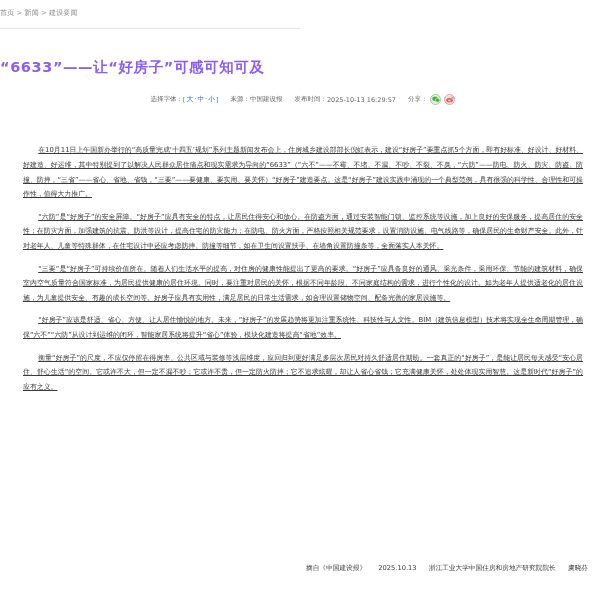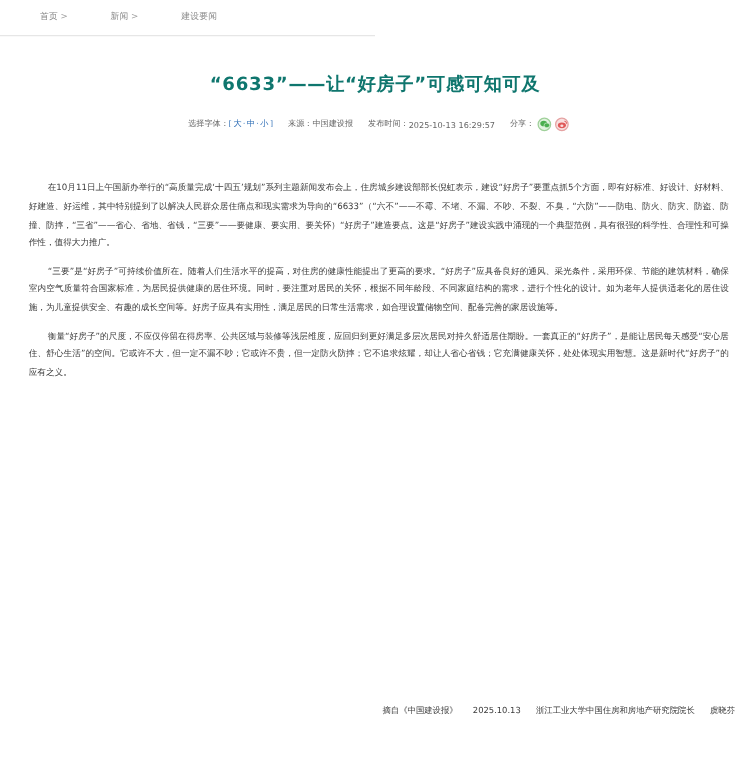--- a/index.html
+++ b/index.html
@@ -6,28 +6,28 @@
   body {
     width: 600px; height: 613px; overflow: hidden; position: relative;
     font-family: "DejaVu Sans", "Liberation Sans", sans-serif;
     color: #333333;
   }
   .breadcrumb {
     position: absolute; left: 0; top: 8px;
     font-size: 7px; color: #888888; letter-spacing: 0.2px;
   }
   .breadcrumb .sep { margin: 0 2px; color: #999; }
-  .breadcrumb a { color: #888888; text-decoration: none; margin-left: 32px; }
+  .breadcrumb a { color: #888888; text-decoration: none; }
   .hr {
     position: absolute; left: 0; top: 28px; width: 300px; height: 1px;
     background: #e6e6e6;
   }
   .title {
     position: absolute; left: 0; right: 0; top: 48px;
-    text-align: center; font-size: 14.5px; font-weight: bold; color: #0f766e;
+    font-size: 14.5px; font-weight: bold; color: #8b5cf6;
     letter-spacing: 0.6px;
   }
   .meta {
     position: absolute; left: 0; right: 0; top: 94px;
     text-align: center; font-size: 6.5px; color: #666666;
     display: flex; justify-content: center; align-items: center; gap: 0;
     padding-left: 18px;
   }
   .meta .grp { margin-right: 12px; display: inline-flex; align-items: center; }
   .meta .font-sel { color: #2a6bb5; font-family: Liberation Serif, serif; }
@@ -38,21 +38,21 @@
     display: inline-flex; align-items: center; justify-content: center;
     margin-left: 3px; box-sizing: border-box;
   }
   .share-icon.wechat { background: #e3f3e0; border: 1px solid #9fd09a; }
   .share-icon.weibo { background: #f8e0e0; border: 1px solid #e5a2a2; }
   .content {
     position: absolute; left: 23px; width: 560px; top: 143px;
     font-size: 6.9px; line-height: 14.8px; color: #3a3a3a;
     text-align: justify;
   }
-  .content p { margin: 0 0 7.5px 0; text-indent: 2.2em; }
+  .content p { margin: 0 0 7.5px 0; text-indent: 2.2em; text-decoration: underline; }
   .attribution {
     position: absolute; right: 12px; top: 564px;
     font-size: 6.7px; color: #3a3a3a; white-space: nowrap;
   }
   .attribution span { margin-left: 10px; }
 </style>
 </head>
 <body>
 
 <nav class="breadcrumb">
@@ -90,21 +90,23 @@
           <ellipse cx="7" cy="8.5" rx="6.5" ry="4.5" fill="#e05a5a"></ellipse>
           <ellipse cx="7" cy="9" rx="2.5" ry="2" fill="#f8e0e0"></ellipse>
           <path d="M11 2 Q15 2 14.5 6" stroke="#e05a5a" stroke-width="1.5" fill="none"></path>
         </svg>
     </span>
   </div>
 </div>
 
 <article class="content">
   <p>在10月11日上午国新办举行的“高质量完成‘十四五’规划”系列主题新闻发布会上，住房城乡建设部部长倪虹表示，建设“好房子”要重点抓5个方面，即有好标准、好设计、好材料、好建造、好运维，其中特别提到了以解决人民群众居住痛点和现实需求为导向的“6633”（“六不”——不霉、不堵、不漏、不吵、不裂、不臭，“六防”——防电、防火、防灾、防盗、防撞、防摔，“三省”——省心、省地、省钱，“三要”——要健康、要实用、要关怀）“好房子”建造要点。这是“好房子”建设实践中涌现的一个典型范例，具有很强的科学性、合理性和可操作性，值得大力推广。</p>
+  <p>“六防”是“好房子”的安全屏障。“好房子”应具有安全的特点，让居民住得安心和放心。在防盗方面，通过安装智能门锁、监控系统等设施，加上良好的安保服务，提高居住的安全性；在防灾方面，加强建筑的抗震、防洪等设计，提高住宅的防灾能力；在防电、防火方面，严格按照相关规范要求，设置消防设施、电气线路等，确保居民的生命财产安全。此外，针对老年人、儿童等特殊群体，在住宅设计中还应考虑防摔、防撞等细节，如在卫生间设置扶手、在墙角设置防撞条等，全面落实人本关怀。</p>
   <p>“三要”是“好房子”可持续价值所在。随着人们生活水平的提高，对住房的健康性能提出了更高的要求。“好房子”应具备良好的通风、采光条件，采用环保、节能的建筑材料，确保室内空气质量符合国家标准，为居民提供健康的居住环境。同时，要注重对居民的关怀，根据不同年龄段、不同家庭结构的需求，进行个性化的设计。如为老年人提供适老化的居住设施，为儿童提供安全、有趣的成长空间等。好房子应具有实用性，满足居民的日常生活需求，如合理设置储物空间、配备完善的家居设施等。</p>
+  <p>“好房子”应该是舒适、省心、方便、让人居住愉悦的地方。未来，“好房子”的发展趋势将更加注重系统性、科技性与人文性。BIM（建筑信息模型）技术将实现全生命周期管理，确保“六不”“六防”从设计到运维的闭环，智能家居系统将提升“省心”体验，模块化建造将提高“省地”效率。</p>
   <p>衡量“好房子”的尺度，不应仅停留在得房率、公共区域与装修等浅层维度，应回归到更好满足多层次居民对持久舒适居住期盼。一套真正的“好房子”，是能让居民每天感受“安心居住、舒心生活”的空间。它或许不大，但一定不漏不吵；它或许不贵，但一定防火防摔；它不追求炫耀，却让人省心省钱；它充满健康关怀，处处体现实用智慧。这是新时代“好房子”的应有之义。</p>
 </article>
 
 <div class="attribution">
   <span>摘自《中国建设报》</span>
   <span>2025.10.13</span>
   <span>浙江工业大学中国住房和房地产研究院院长</span>
   <span>虞晓芬</span>
 </div>
 

